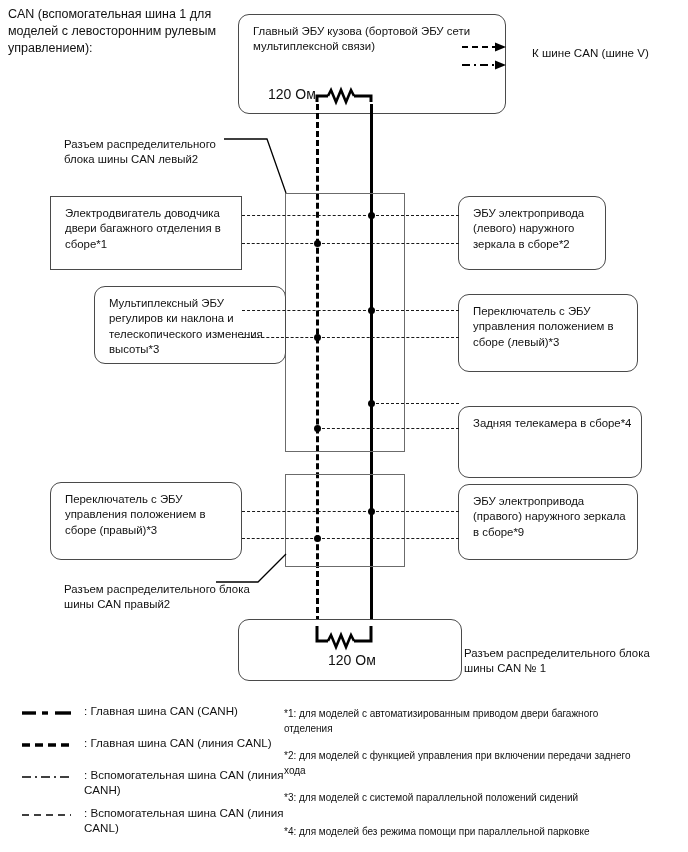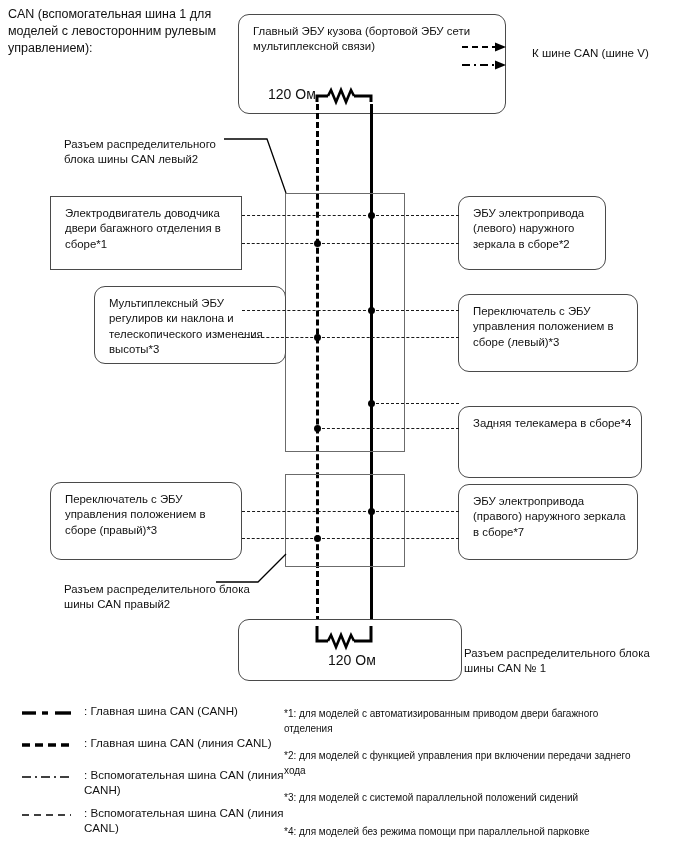--- a/index.html
+++ b/index.html
@@ -110,21 +110,21 @@
 <div class="box rounded" style="left:458px;top:196px;width:148px;height:74px;">
   <div class="txt">ЭБУ электропривода (левого) наружного зеркала в сборе*2</div>
 </div>
 <div class="box rounded" style="left:458px;top:294px;width:180px;height:78px;">
   <div class="txt">Переключатель с ЭБУ управления положением в сборе (левый)*3</div>
 </div>
 <div class="box rounded" style="left:458px;top:375px;width:184px;height:72px;margin-top:31px;">
   <div class="txt">Задняя телекамера в сборе*4</div>
 </div>
 <div class="box rounded" style="left:458px;top:484px;width:180px;height:76px;">
-  <div class="txt">ЭБУ электропривода (правого) наружного зеркала в сборе*7</div>
+  <div class="txt">ЭБУ электропривода (правого) наружного зеркала в сборе*9</div>
 </div>
 
 <div class="hline canl-h" style="left:242px;top:215px;width:129px;"></div>
 <div class="hline canl-h" style="left:371px;top:215px;width:88px;"></div>
 <div class="dot" style="left:368px;top:212px;"></div>
 
 <div class="hline canh-h" style="left:242px;top:243px;width:76px;border-top-style:dashed;"></div>
 <div class="hline canh-h" style="left:317px;top:243px;width:142px;border-top-style:dashed;"></div>
 <div class="dot" style="left:314px;top:240px;"></div>
 

